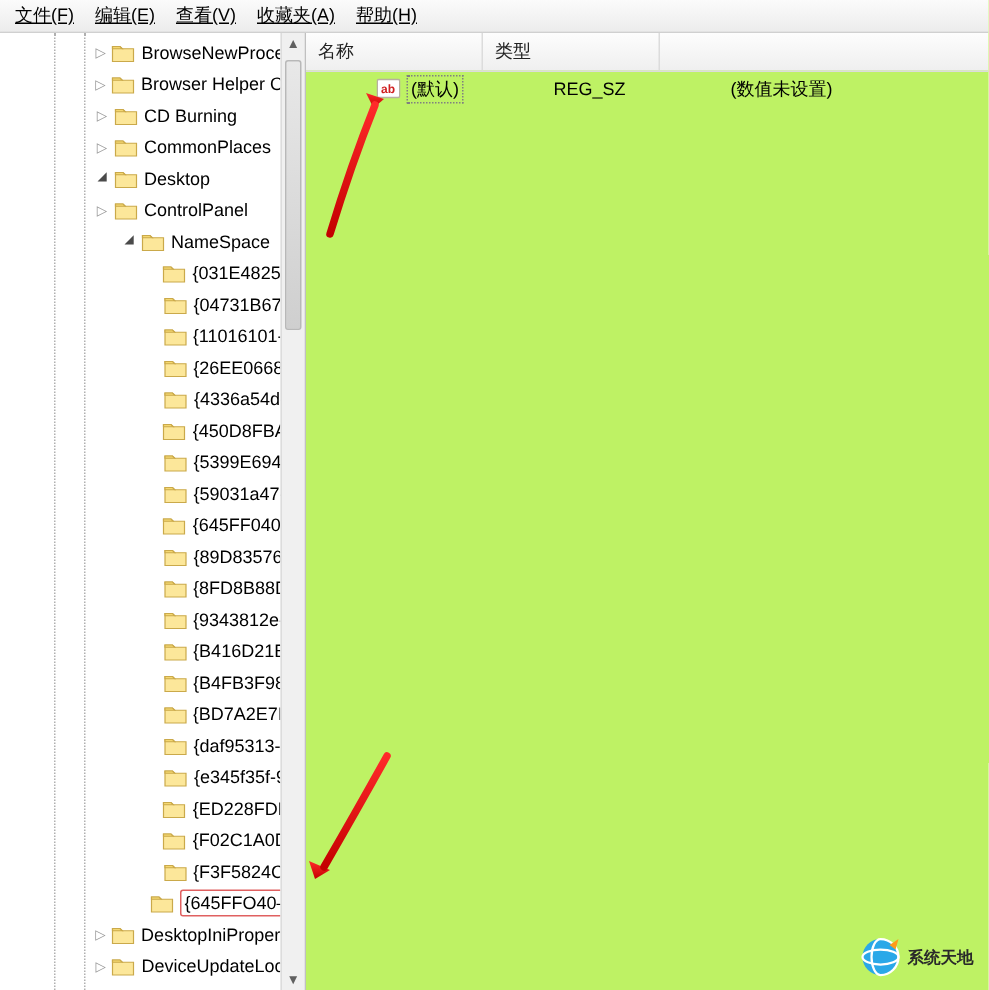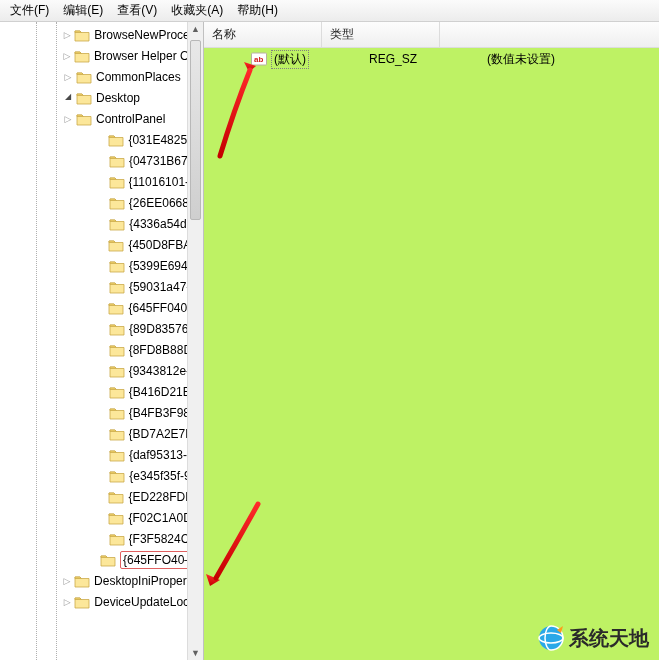--- a/index.html
+++ b/index.html
@@ -1,20 +1,20 @@
 <!DOCTYPE html>
 <html><head>
 <meta charset="utf-8">
 <style>
   * { box-sizing: border-box; }
   html, body { margin:0; padding:0; height:100%; }
   body { font-family: "Microsoft YaHei", "Segoe UI", Tahoma, sans-serif; font-size:12px; color:#000; background:#fff; width:659px; height:660px; overflow:hidden; position:relative; }
 
   .menubar { height:22px; background:linear-gradient(#fbfbfb,#ececec); border-bottom:1px solid #d0d0d0; padding:0 4px; display:flex; align-items:center; gap:2px; }
-  .menubar span { padding:2px 6px; cursor:default; }
+  .menubar span { padding:2px 6px; cursor:default;text-decoration:underline; }
 
   .main { display:flex; height:calc(100% - 22px); position:relative; }
 
   .leftpane { width:208px; border-right:1px solid #c0c0c0; overflow:hidden; position:relative; background:#fff; }
   .vscroll { position:absolute; right:0; top:0; bottom:0; width:16px; background:#f0f0f0; border-left:1px solid #dcdcdc; display:flex; flex-direction:column; justify-content:space-between; align-items:center; }
   .vscroll .arrow { width:14px; height:14px; display:flex; align-items:center; justify-content:center; color:#606060; font-size:9px;}
   .vscroll .thumb { position:absolute; top:18px; left:2px; right:2px; height:180px; background:linear-gradient(#e8e8e8,#cfcfcf); border:1px solid #b8b8b8; border-radius:2px;}
   .tree { position:absolute; left:0; top:0; right:16px; bottom:0; padding:2px 0; }
   .node { display:flex; align-items:center; height:21px; white-space:nowrap; overflow:hidden; position:relative;}
   .toggle { width:12px; height:12px; display:inline-flex; align-items:center; justify-content:center; margin-right:2px; color:#606060; font-size:10px; }
@@ -33,21 +33,21 @@
   .cols .col { border-right:1px solid #dcdcdc; display:flex; align-items:center; padding:0 8px; font-size:12px; color:#222;}
   .row { display:flex; height:22px;margin-left:39px; }
   .row .c { padding:0 8px; display:flex; align-items:center; gap:4px;}
   .valicon { width:16px; height:14px; }
   .valicon svg{width:16px;height:14px;display:block;}
   .sel { border:1px dotted #808080; padding:0 2px;}
 
   .arrow-red { position:absolute; pointer-events:none; }
   .arrow-red svg { display:block; }
 
-  .brand { position:absolute; right:10px; bottom:8px; display:flex; align-items:center; gap:4px; font-size:20px; font-weight:bold; color:#2a2a2a;}
+  .brand { position:absolute; right:10px; bottom:8px; display:flex; align-items:center; gap:4px; font-size:11px; font-weight:bold; color:#2a2a2a;}
   .brand .globe { width:28px; height:28px; }
   .brand .globe svg{width:28px;height:28px;display:block;}
 </style>
 </head>
 <body>
 
 <div class="menubar">
   <span>文件(F)</span>
   <span>编辑(E)</span>
   <span>查看(V)</span>
@@ -82,20 +82,30 @@
           <span class="label">Browser Helper Obje</span>
         </div>
         <div class="node" style="padding-left: 62px;">
           <span class="toggle closed"></span>
           <span class="folder">
             <svg viewBox="0 0 16 14">
               <path d="M1 3 L6 3 L7.5 4.5 L15 4.5 L15 13 L1 13 Z" fill="#fce79a" stroke="#caa94a" stroke-width="0.8"></path>
               <path d="M1 3 L6 3 L7.5 4.5 L1 4.5 Z" fill="#f5d871" stroke="#caa94a" stroke-width="0.8"></path>
             </svg>
           </span>
+          <span class="label">CD Burning</span>
+        </div>
+        <div class="node" style="padding-left: 62px;">
+          <span class="toggle closed"></span>
+          <span class="folder">
+            <svg viewBox="0 0 16 14">
+              <path d="M1 3 L6 3 L7.5 4.5 L15 4.5 L15 13 L1 13 Z" fill="#fce79a" stroke="#caa94a" stroke-width="0.8"></path>
+              <path d="M1 3 L6 3 L7.5 4.5 L1 4.5 Z" fill="#f5d871" stroke="#caa94a" stroke-width="0.8"></path>
+            </svg>
+          </span>
           <span class="label">CommonPlaces</span>
         </div>
         <div class="node" style="padding-left: 62px;">
           <span class="toggle open"></span>
           <span class="folder">
             <svg viewBox="0 0 16 14">
               <path d="M1 3 L6 3 L7.5 4.5 L15 4.5 L15 13 L1 13 Z" fill="#fce79a" stroke="#caa94a" stroke-width="0.8"></path>
               <path d="M1 3 L6 3 L7.5 4.5 L1 4.5 Z" fill="#f5d871" stroke="#caa94a" stroke-width="0.8"></path>
             </svg>
           </span>
@@ -103,20 +113,30 @@
         </div>
         <div class="node" style="padding-left: 62px;">
           <span class="toggle closed"></span>
           <span class="folder">
             <svg viewBox="0 0 16 14">
               <path d="M1 3 L6 3 L7.5 4.5 L15 4.5 L15 13 L1 13 Z" fill="#fce79a" stroke="#caa94a" stroke-width="0.8"></path>
               <path d="M1 3 L6 3 L7.5 4.5 L1 4.5 Z" fill="#f5d871" stroke="#caa94a" stroke-width="0.8"></path>
             </svg>
           </span>
           <span class="label">ControlPanel</span>
+        </div>
+        <div class="node" style="padding-left: 80px;">
+          <span class="toggle open"></span>
+          <span class="folder">
+            <svg viewBox="0 0 16 14">
+              <path d="M1 3 L6 3 L7.5 4.5 L15 4.5 L15 13 L1 13 Z" fill="#fce79a" stroke="#caa94a" stroke-width="0.8"></path>
+              <path d="M1 3 L6 3 L7.5 4.5 L1 4.5 Z" fill="#f5d871" stroke="#caa94a" stroke-width="0.8"></path>
+            </svg>
+          </span>
+          <span class="label">NameSpace</span>
         </div>
         <div class="node" style="padding-left: 98px;">
           <span class="toggle none"></span>
           <span class="folder">
             <svg viewBox="0 0 16 14">
               <path d="M1 3 L6 3 L7.5 4.5 L15 4.5 L15 13 L1 13 Z" fill="#fce79a" stroke="#caa94a" stroke-width="0.8"></path>
               <path d="M1 3 L6 3 L7.5 4.5 L1 4.5 Z" fill="#f5d871" stroke="#caa94a" stroke-width="0.8"></path>
             </svg>
           </span>
           <span class="label">{031E4825-7B9</span>

